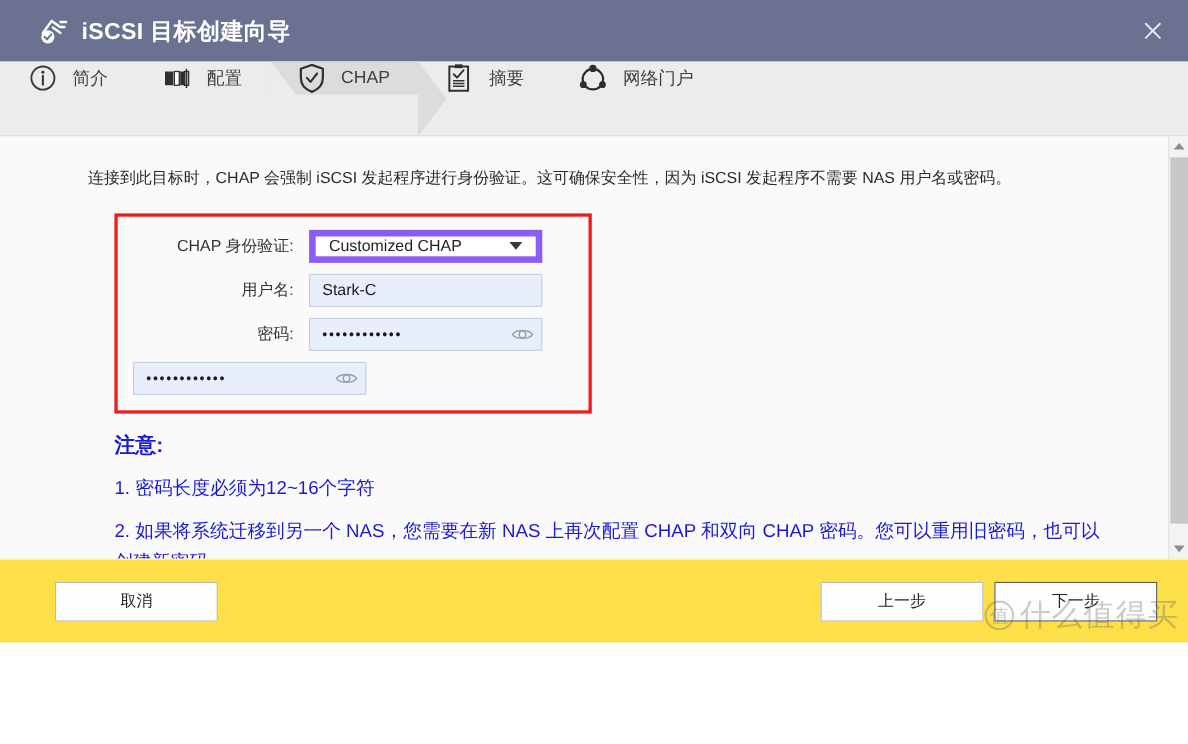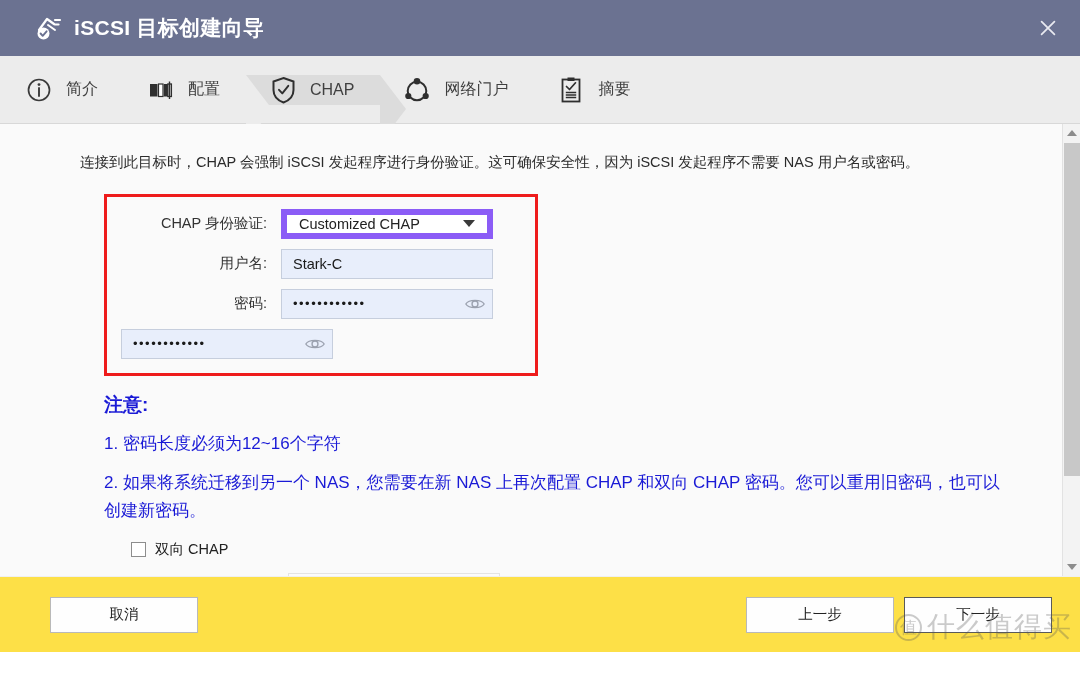--- a/index.html
+++ b/index.html
@@ -4,21 +4,21 @@
 <style>
   * { box-sizing: border-box; margin: 0; padding: 0; }
   html, body {
     width: 1080px; height: 676px;
     font-family: "Liberation Sans", "DejaVu Sans", sans-serif;
     background: #ffffff;
     overflow: hidden;
   }
   .window {
     position: relative;
-    width: 1080px; height: 652px;
+    width: 1080px; height: 584px;
     background: #fafafa;
     display: flex; flex-direction: column;
   }
 
   
   .titlebar {
     height: 56px;
     background: #6b7291;
     display: flex; align-items: center;
     padding: 0 18px 0 34px;
@@ -38,21 +38,21 @@
     transform: translateY(-50%);
     width: 24px; height: 24px;
     cursor: pointer;
     display: flex; align-items: center; justify-content: center;
   }
 
   
   .steps {
     height: 68px;
     background: #ececec;
-    display: flex; align-items: center;
+    display: flex; align-items: flex-start;
     flex: 0 0 68px;
     border-bottom: 1px solid #d8d8d8;
     position: relative;
   }
   .step {
     display: flex; align-items: center;
     padding: 0 26px 0 22px;
     position: relative;
     cursor: pointer;
     white-space: nowrap;
@@ -339,40 +339,40 @@
         <svg viewBox="0 0 26 28" width="27" height="28">
           <path d="M13 2 L23 5.5 L23 14 C23 20.5 18.5 24.5 13 26.5 C7.5 24.5 3 20.5 3 14 L3 5.5 Z" fill="none" stroke="#2f2f2f" stroke-width="2"></path>
           <path d="M8.5 13.8 L11.8 17.4 L17.8 9.8" fill="none" stroke="#2f2f2f" stroke-width="1.9" stroke-linecap="round" stroke-linejoin="round"></path>
         </svg>
       </span>
       <span class="st-label">CHAP</span>
     </div>
 
     <div class="step">
       <span class="st-icon">
+        <svg viewBox="0 0 26 28" width="26" height="28">
+          <rect x="4.5" y="3.5" width="17" height="22" fill="none" stroke="#2f2f2f" stroke-width="1.8"></rect>
+          <rect x="9.5" y="1.5" width="7" height="3.5" fill="#2f2f2f"></rect>
+          <path d="M8.5 10.5 L11.5 13.5 L17.5 6.8" fill="none" stroke="#2f2f2f" stroke-width="1.7" stroke-linecap="round" stroke-linejoin="round"></path>
+          <path d="M7.8 16.5 L18.2 16.5 M7.8 19 L18.2 19 M7.8 21.5 L18.2 21.5" stroke="#2f2f2f" stroke-width="1.4"></path>
+        </svg>
+      </span>
+      <span class="st-label">摘要</span>
+    </div>
+
+    <div class="step">
+      <span class="st-icon">
         <svg viewBox="0 0 28 28" width="28" height="28">
           <circle cx="14" cy="15" r="9.3" fill="none" stroke="#2f2f2f" stroke-width="2"></circle>
           <circle cx="14" cy="5.2" r="3.3" fill="#2f2f2f"></circle>
           <circle cx="5.3" cy="20" r="3.1" fill="#2f2f2f"></circle>
           <circle cx="22.7" cy="20" r="3.1" fill="#2f2f2f"></circle>
         </svg>
       </span>
       <span class="st-label">网络门户</span>
-    </div>
-
-    <div class="step">
-      <span class="st-icon">
-        <svg viewBox="0 0 26 28" width="26" height="28">
-          <rect x="4.5" y="3.5" width="17" height="22" fill="none" stroke="#2f2f2f" stroke-width="1.8"></rect>
-          <rect x="9.5" y="1.5" width="7" height="3.5" fill="#2f2f2f"></rect>
-          <path d="M8.5 10.5 L11.5 13.5 L17.5 6.8" fill="none" stroke="#2f2f2f" stroke-width="1.7" stroke-linecap="round" stroke-linejoin="round"></path>
-          <path d="M7.8 16.5 L18.2 16.5 M7.8 19 L18.2 19 M7.8 21.5 L18.2 21.5" stroke="#2f2f2f" stroke-width="1.4"></path>
-        </svg>
-      </span>
-      <span class="st-label">摘要</span>
     </div>
   </div>
 
   <div class="content-wrap">
     <div class="content">
 
       <div class="desc">连接到此目标时，CHAP 会强制 iSCSI 发起程序进行身份验证。这可确保安全性，因为 iSCSI 发起程序不需要 NAS 用户名或密码。</div>
 
       <div class="redbox">
 

